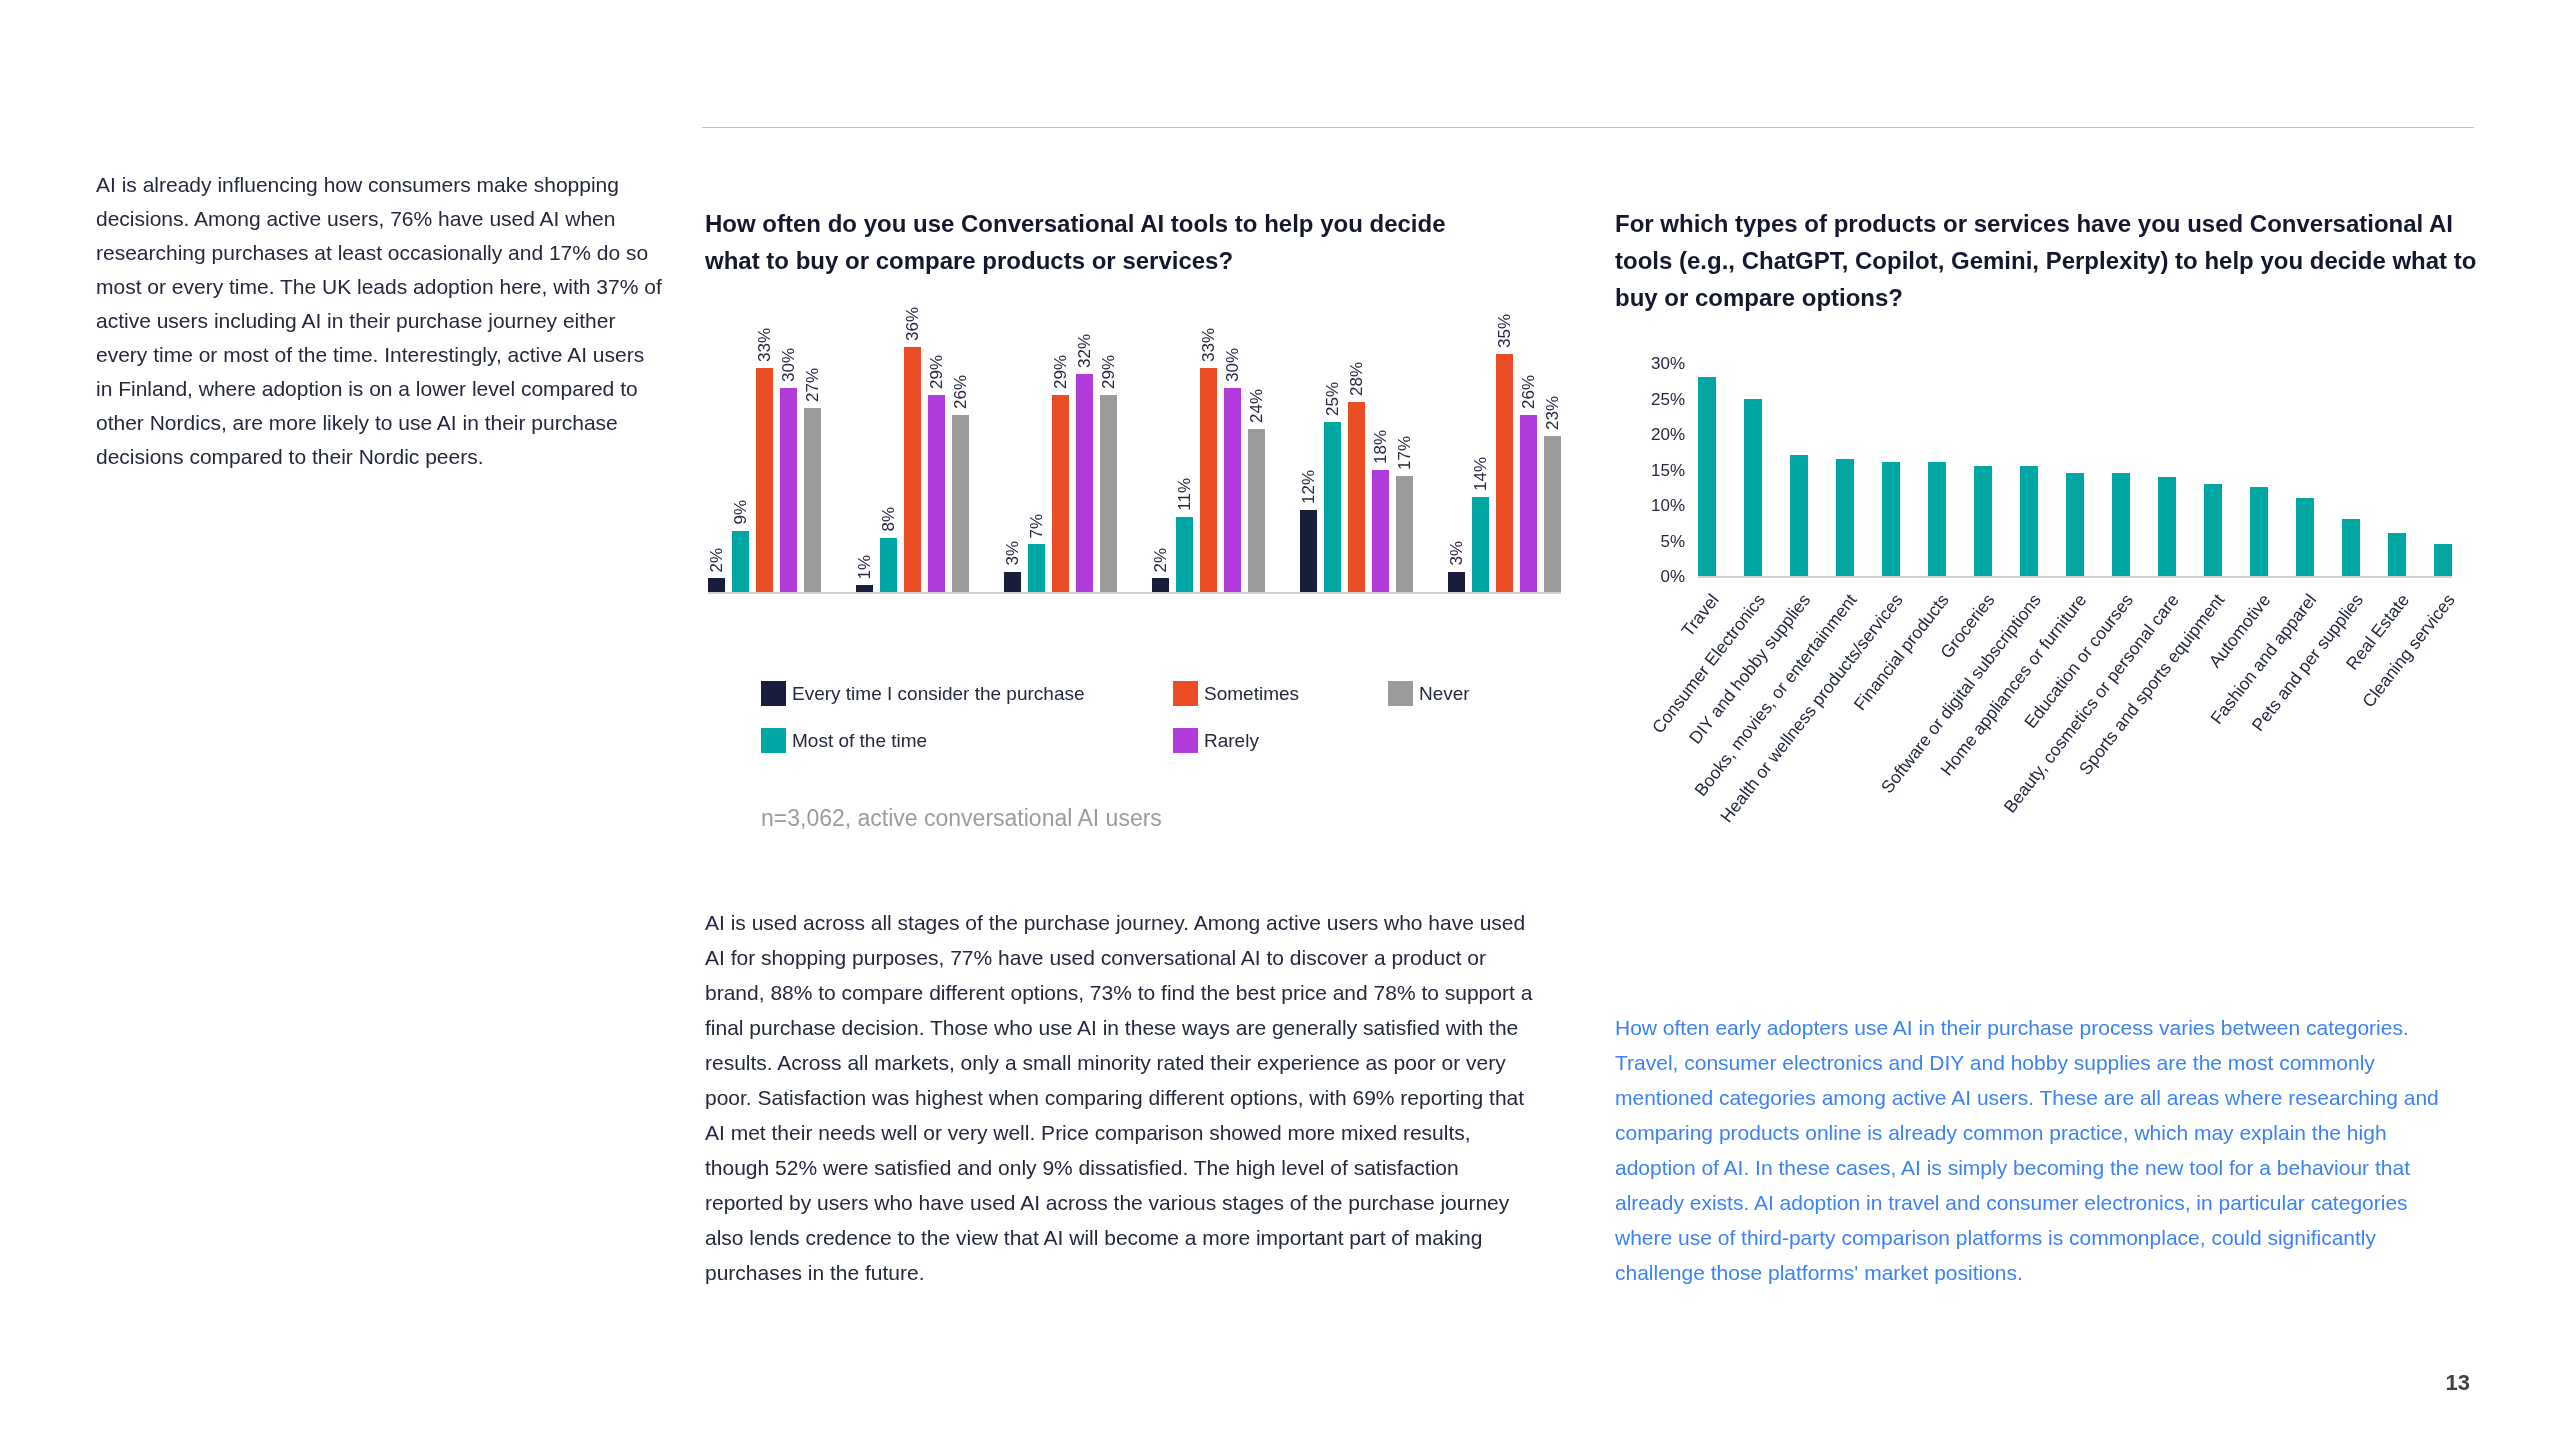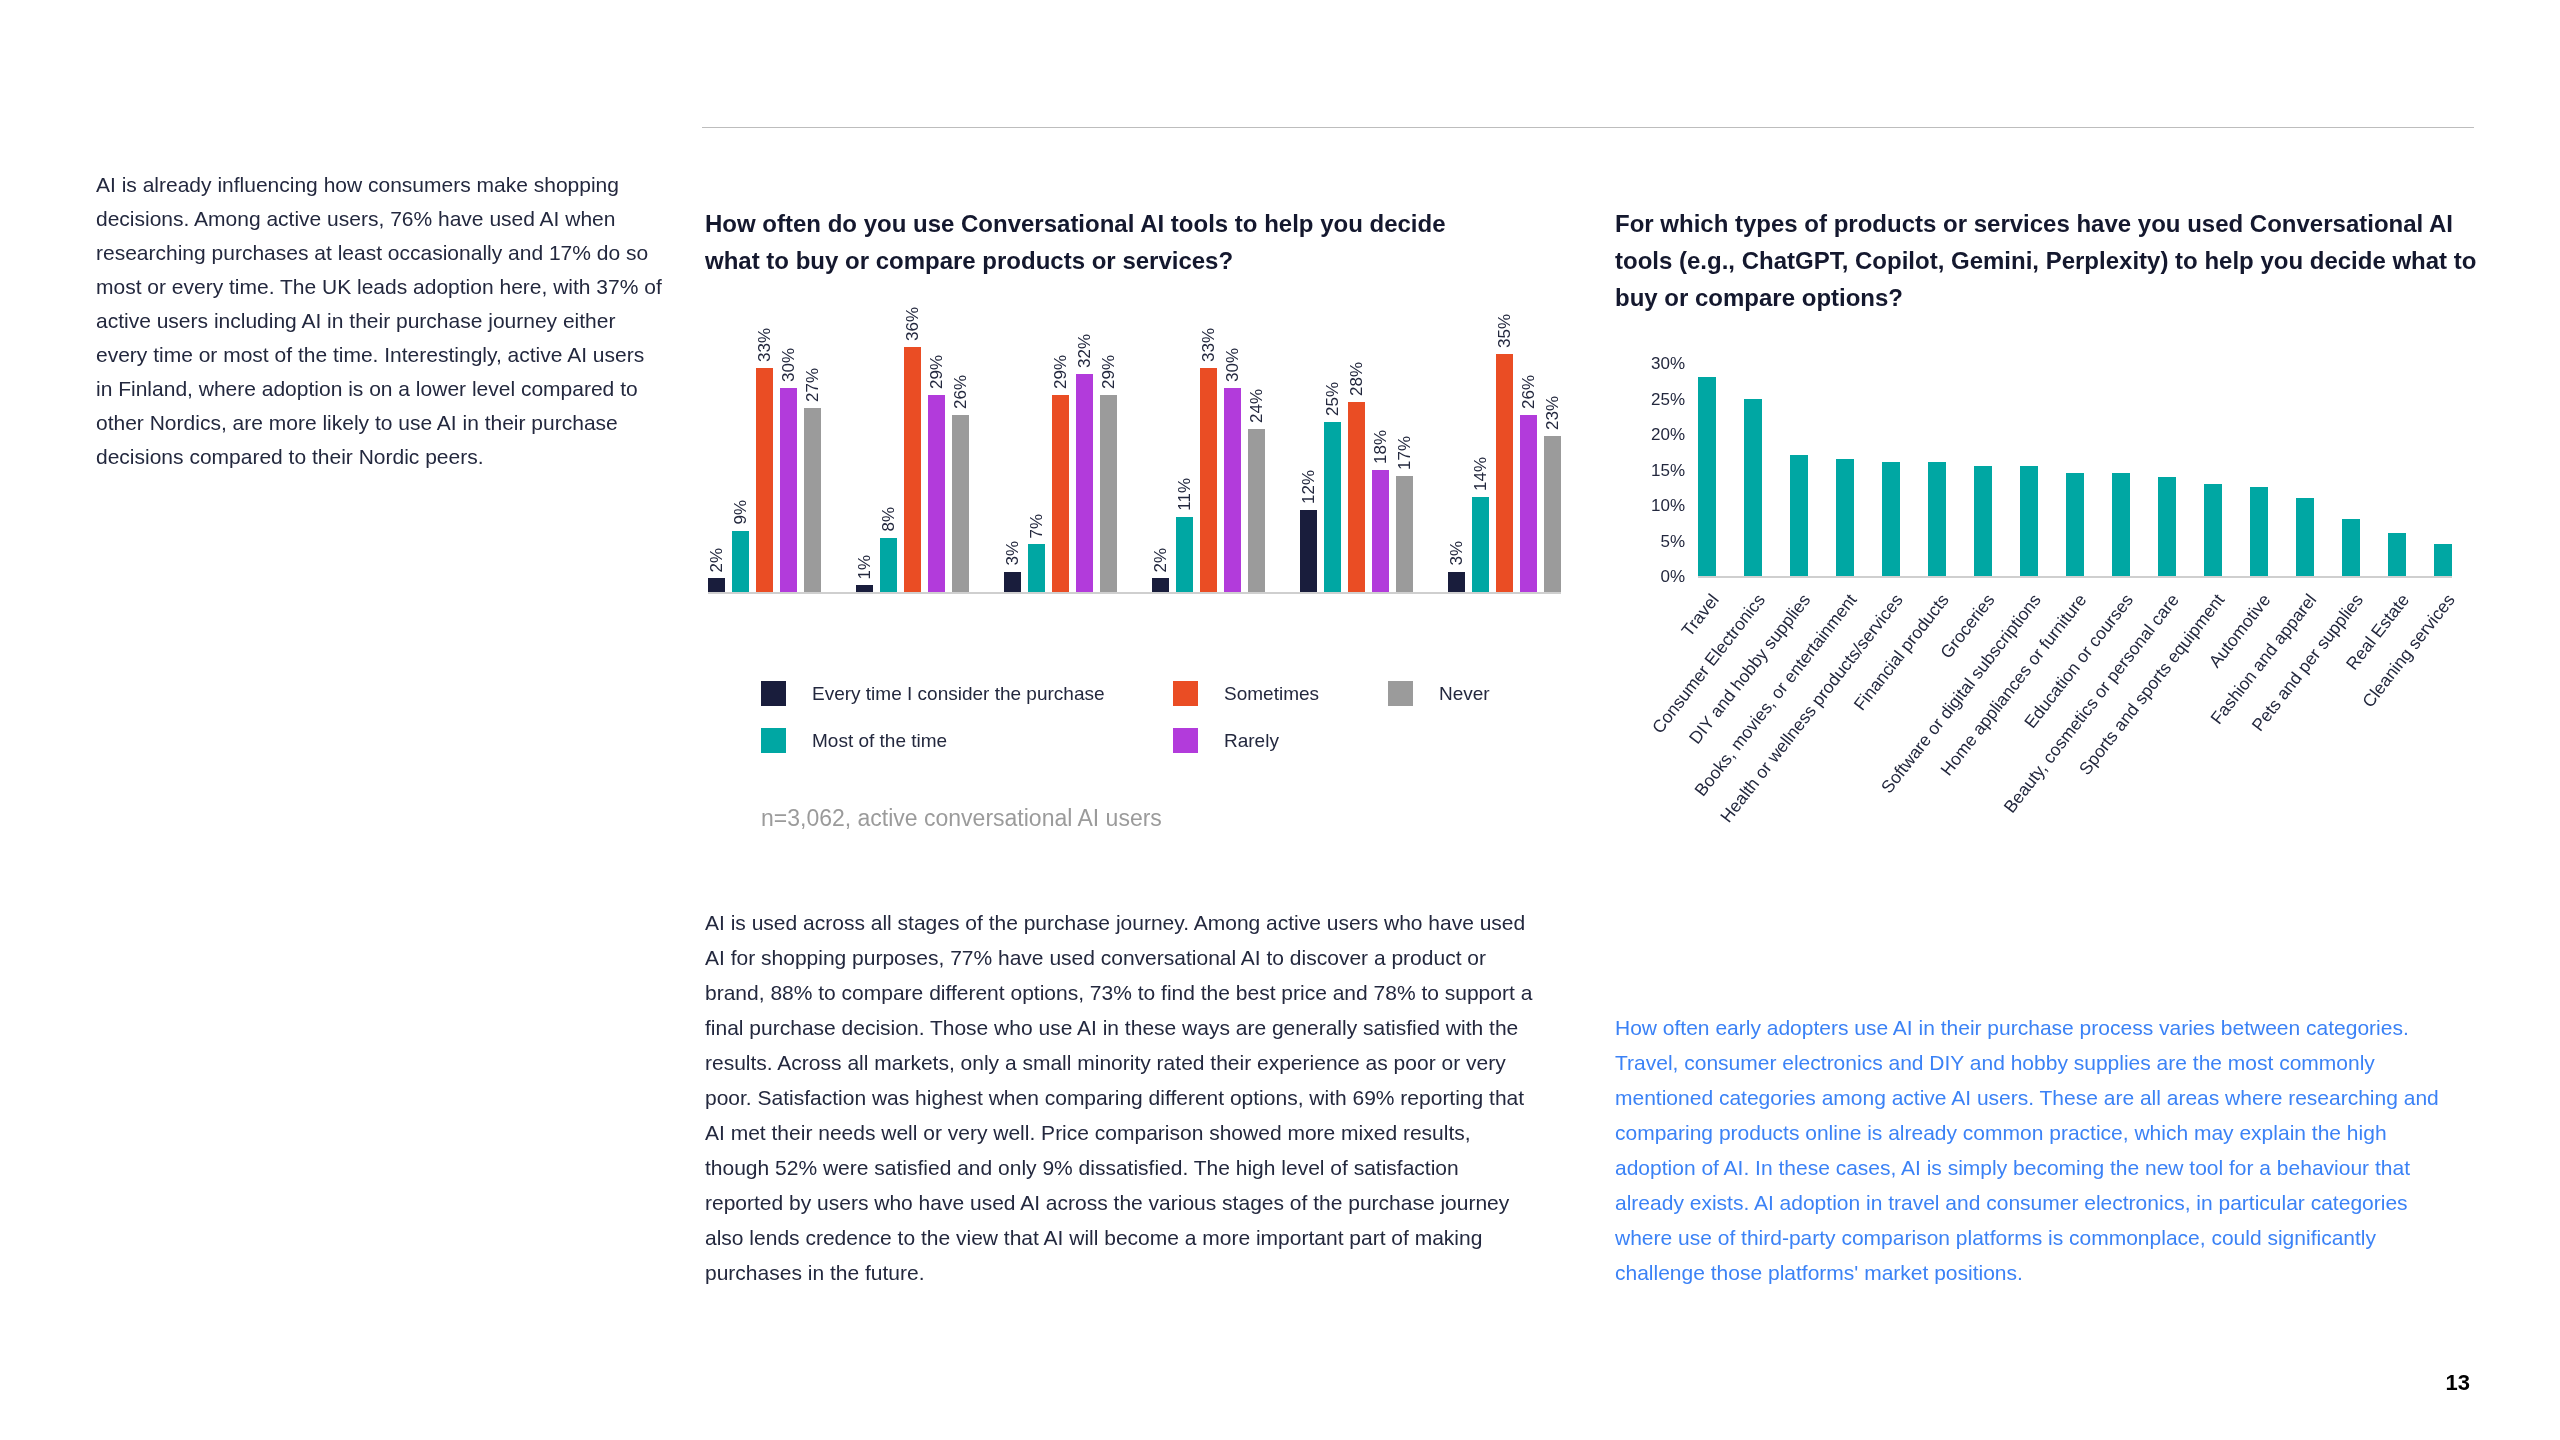--- a/index.html
+++ b/index.html
@@ -21,21 +21,21 @@
   .mid-chart { position:absolute; top:134px; left:3px; }
   .plot { display:flex; align-items:flex-end; gap:35px; height:255px; border-bottom:2px solid #cfcfcf; }
   .group { display:flex; align-items:flex-end; gap:7px; width:113px; flex:none; }
   .barcol { display:flex; flex-direction:column; justify-content:flex-end; align-items:center; width:17px; }
   .vlabel { writing-mode:vertical-rl; transform:rotate(180deg); font-size:17px; line-height:17px; color:#23283e; margin-bottom:6px; }
   .bar { width:17px; }
   .xlabels { display:flex; gap:35px; margin-top:14px; }
   .xlabel { width:113px; text-align:center; font-size:22px; font-weight:700; color:#14182e; }
 
   .legend { position:absolute; top:476px; left:56px; display:grid; grid-template-columns:412px 215px auto; row-gap:22px; }
-  .legend-item { display:flex; align-items:center; gap:26px; }
+  .legend-item { display:flex; align-items:center; gap:6px; }
   .legend-swatch { width:25px; height:25px; flex:none; }
   .legend-label { font-size:19px; color:#23283e; }
 
   .caption { position:absolute; top:600px; left:56px; font-size:23px; color:#9b9b9b; font-weight:400; }
 
   .mid-body { position:absolute; top:700px; left:0; width:830px; font-size:21px; line-height:35px; color:#23283e; }
 
   
   .right-col { position:absolute; left:1615px; top:205px; width:905px; }
   .right-title { width:870px; }
@@ -44,21 +44,21 @@
   .rticks { position:absolute; left:0; top:0; width:70px; height:213px; }
   .rtick { position:absolute; right:0; font-size:17px; color:#23283e; }
   .rplot { position:absolute; left:83px; top:0; width:754px; height:213px; display:flex; align-items:flex-end; gap:28px; border-bottom:2px solid #cfcfcf; }
   .rbar { width:18px; flex:none; }
   .rlabels { position:absolute; left:83px; top:217px; width:754px; height:230px; }
   .rlab-anchor { position:absolute; width:0; height:0; }
   .rlab { position:absolute; right:0; top:0; white-space:nowrap; transform-origin:100% 0; transform:rotate(-52deg); font-size:17.5px; color:#23283e; }
 
   .right-body { position:absolute; top:805px; left:0; width:830px; font-size:21px; line-height:35px; color:#3b82f6; }
 
-  .page-number { position:absolute; right:90px; bottom:44px; font-size:22px; font-weight:700; color:#000000; }
+  .page-number { position:absolute; right:90px; bottom:44px; font-size:22px; font-weight:700; color:#404040; }
 </style>
 </head>
 <body>
 
 <div class="page">
 
   <div class="left-col">
     <p>AI is already influencing how consumers make shopping decisions. Among active users, 76% have used AI when researching purchases at least occasionally and 17% do so most or every time. The UK leads adoption here, with 37% of active users including AI in their purchase journey either every time or most of the time. Interestingly, active AI users in Finland, where adoption is on a lower level compared to other Nordics, are more likely to use AI in their purchase decisions compared to their Nordic peers.</p>
   </div>
 

